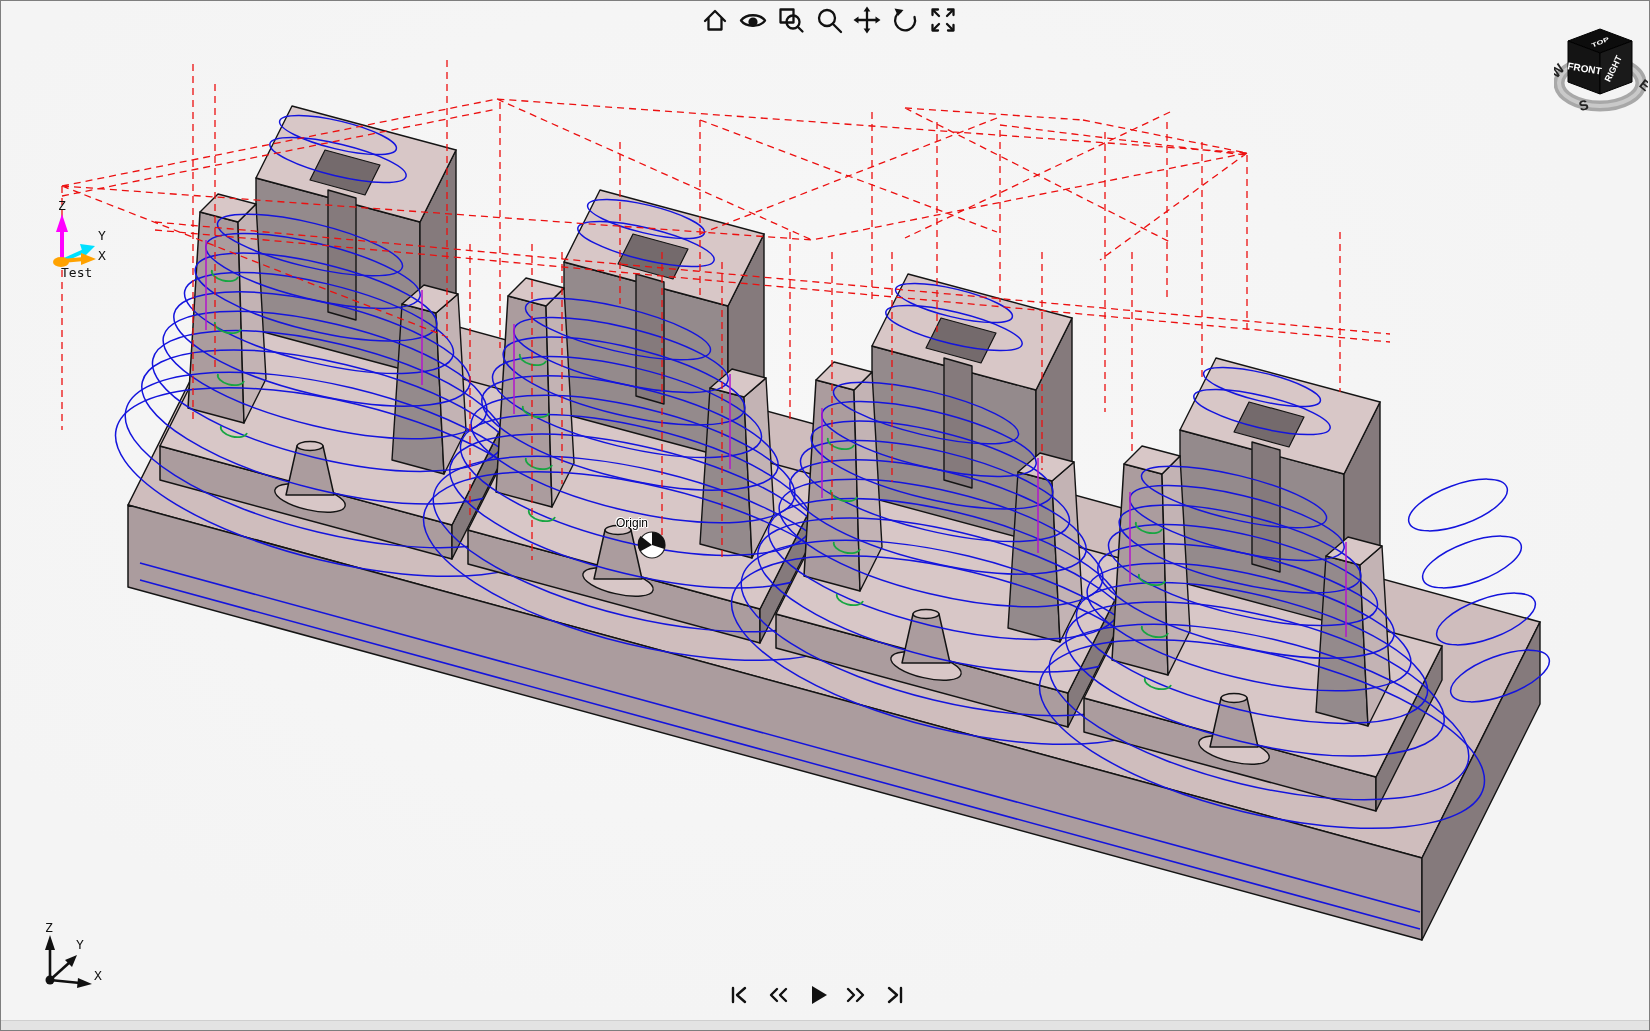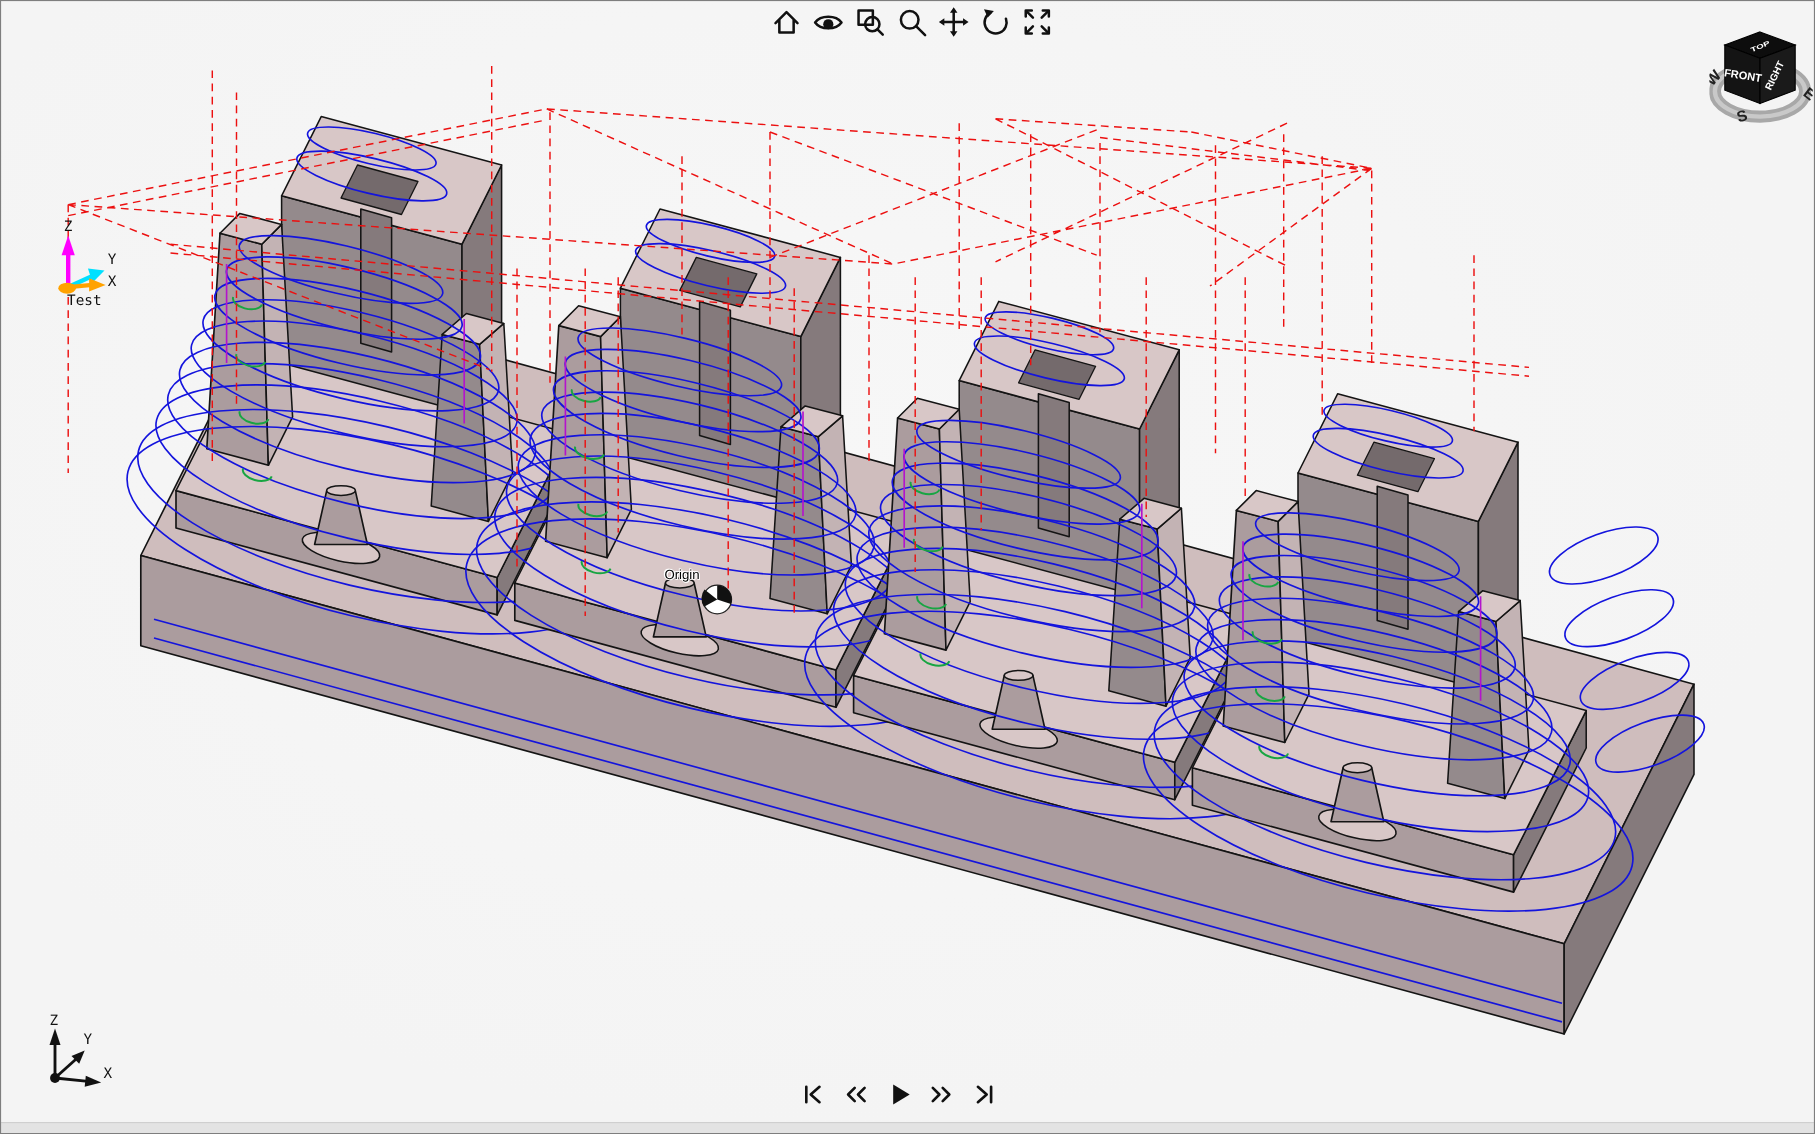--- a/index.html
+++ b/index.html
@@ -34,22 +34,22 @@
   .icon-fill{fill:#111;}
 
   .view-cube{position:absolute;left:1554px;top:22px;width:94px;height:92px;z-index:20;cursor:pointer;}
   .cube-face-label{fill:#fff;font-weight:bold;font-family:"Liberation Sans",sans-serif;}
   .compass-label{fill:#222;font-weight:bold;font-size:14px;font-family:"Liberation Sans",sans-serif;}
 
   .wcs-triad{position:absolute;left:48px;top:192px;width:74px;height:88px;z-index:15;}
   .world-triad{position:absolute;left:34px;top:922px;width:70px;height:68px;z-index:15;}
   .axis-label{fill:#111;font-size:13px;font-family:"DejaVu Sans Mono",monospace;}
 
-  .origin-marker{position:absolute;left:604px;top:513px;width:120px;height:60px;z-index:12;
-    text-align:left;pointer-events:none;}
+  .origin-marker{position:absolute;left:572px;top:513px;width:120px;height:60px;z-index:12;
+    text-align:center;pointer-events:none;}
   .origin-label{display:inline-block;font-size:12px;color:#000;
     text-shadow:1px 0 0 #fff,-1px 0 0 #fff,0 1px 0 #fff,0 -1px 0 #fff,1px 1px 0 #fff,-1px -1px 0 #fff;}
 
   .playback{position:absolute;left:724px;top:980px;display:flex;gap:9px;z-index:20;}
   .pb-btn{width:30px;height:30px;display:flex;align-items:center;justify-content:center;
     background:transparent;border:none;padding:0;cursor:pointer;}
   .pb-stroke{stroke:#111;stroke-width:2.4;fill:none;stroke-linecap:round;stroke-linejoin:round;}
 </style>
 </head>
 <body>

